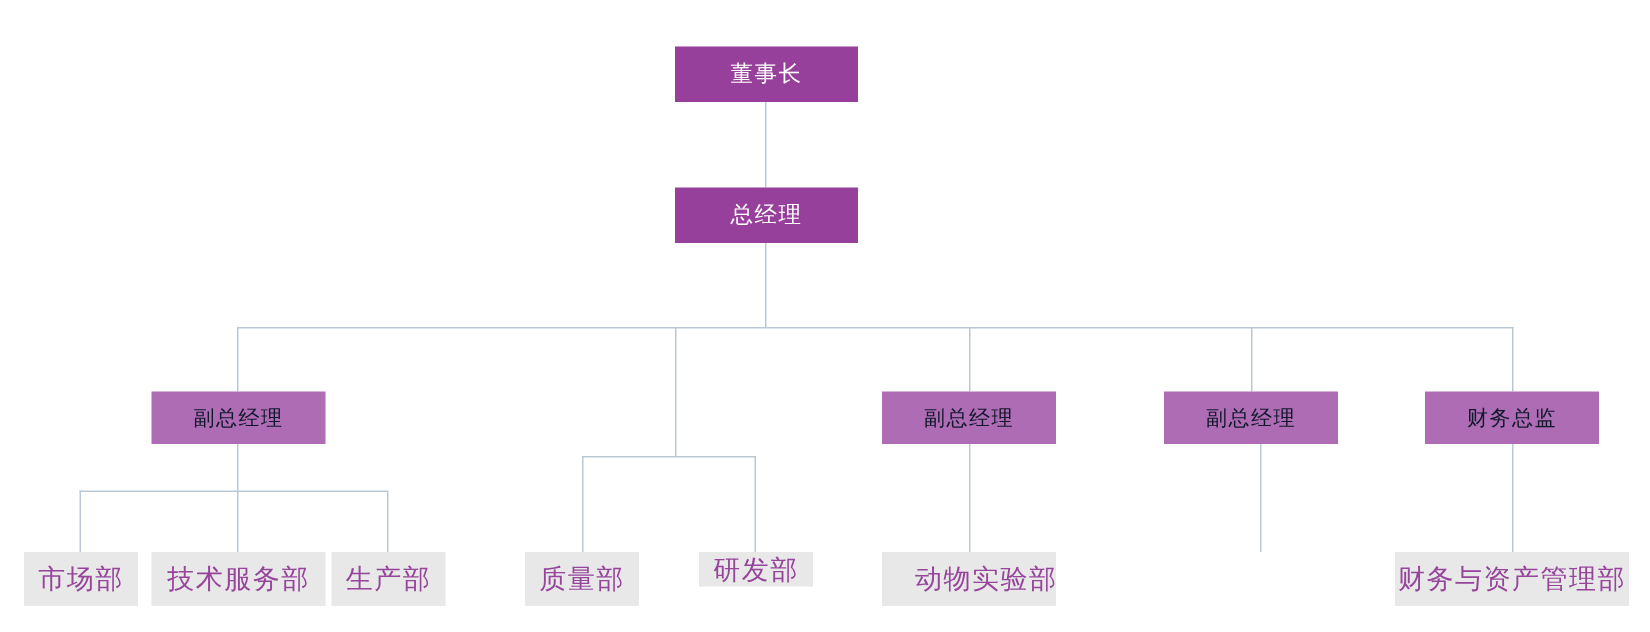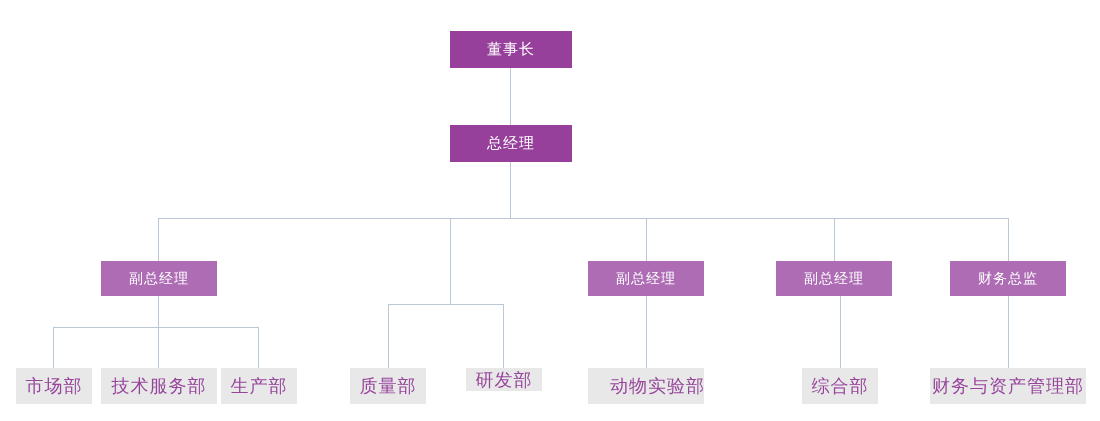--- a/index.html
+++ b/index.html
@@ -29,21 +29,21 @@
     letter-spacing: 1px;
   }
   .node-root,
   .node-l1 {
     background: #96409b;
     color: #ffffff;
     font-size: 15px;
   }
   .node-l2 {
     background: #ad6cb4;
-    color: #ffffff;
+    color: #0f172a;
     font-size: 14px;
   }
   .node-leaf {
     background: #e8e8e8;
     color: #96459b;
     font-size: 18px;
   }
   .conn {
     position: absolute;
     background: #b9c8d4;
@@ -101,19 +101,18 @@
   <div class="node node-leaf" style="left:101px; top:368px; width:116px; height:36px;">技术服务部</div>
 
   <div class="node node-leaf" style="left:221px; top:368px; width:76px; height:36px;">生产部</div>
 
   <div class="node node-leaf" style="left:350px; top:368px; width:76px; height:36px;">质量部</div>
 
   <div class="node node-leaf" style="left:466px; top:368px; width:76px; height:23px;">研发部</div>
 
   <div class="node node-leaf" style="left:588px; top:368px; width:116px; height:36px;padding-left:23px;">动物实验部</div>
 
-  <div class="node node-leaf" style="left:802px; top:368px; width:76px; height:36px;">综合部</div>
 
   <div class="node node-leaf" style="left:930px; top:368px; width:156px; height:36px;">财务与资产管理部</div>
 
   <div class="node node-l2" style="left:392px; top:261px; width:116px; height:35px; opacity:0; pointer-events:none;">副总经理</div>
 
 </div>
 
 </body></html>

